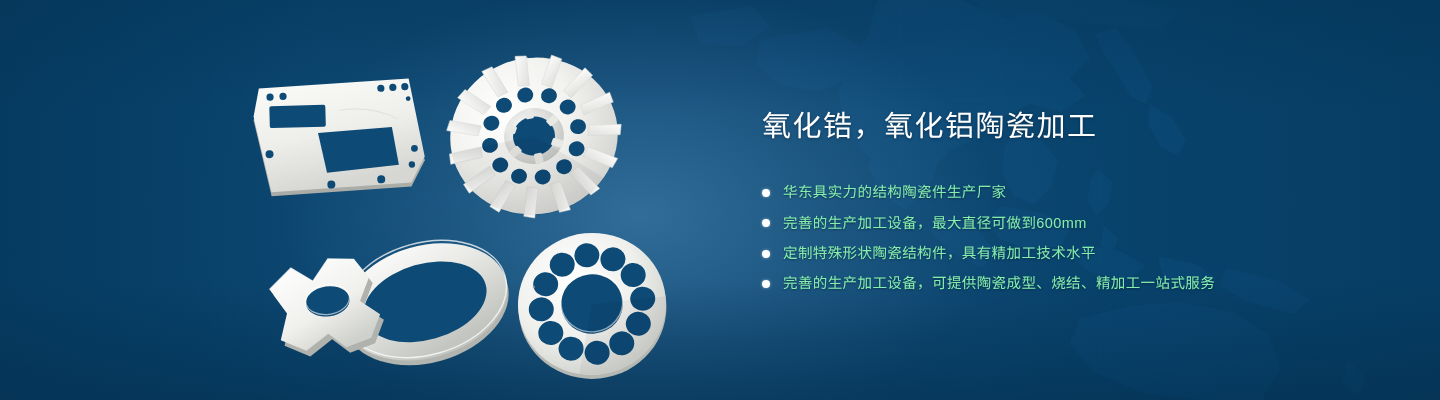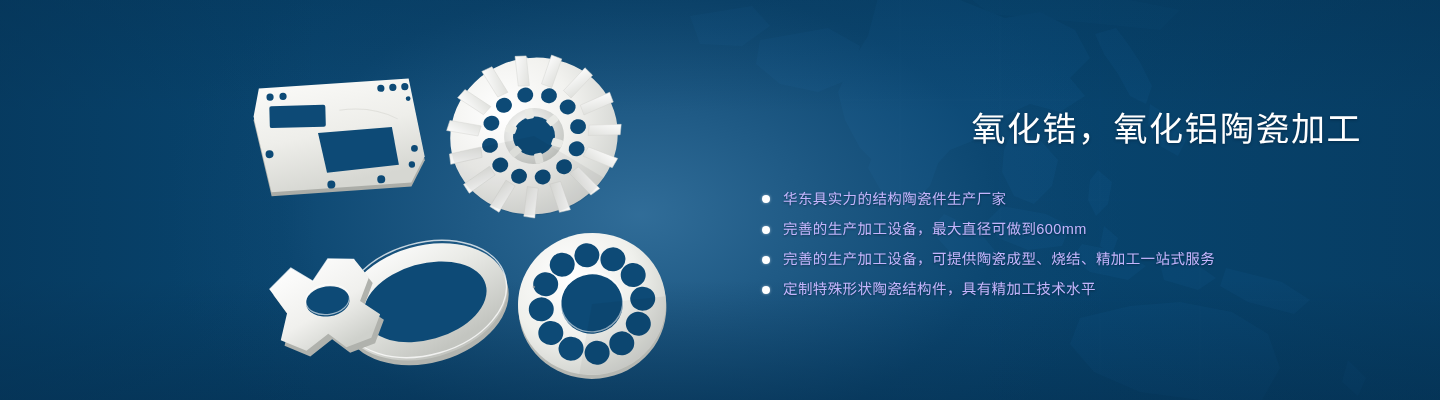--- a/index.html
+++ b/index.html
@@ -51,48 +51,47 @@
   #disc-part    { left:508px; top:218px; width:168px; height:168px; }
 
   
   .content {
     position:absolute;
     left:762px; top:108px;
     width:600px;
   }
   .headline {
     color:#ffffff;
-    font-size:34px;
+    font-size:29px;
     line-height:1.25;
     font-weight:400;
     letter-spacing:1.5px;
     text-shadow:0 1px 3px rgba(0,20,40,0.45);
     white-space:nowrap;
-    text-align:right;
   }
   .features {
     list-style:none;
     margin-top:38px;
   }
   .feature {
     display:flex;
     align-items:center;
     margin-bottom:8.5px;
     white-space:nowrap;
   }
   .bullet {
     flex:0 0 auto;
     width:8px; height:8px;
     border-radius:50%;
     background:#ffffff;
     margin-right:13px;
     box-shadow:0 0 3px rgba(255,255,255,0.5);
   }
   .feature-text {
-    color:#c4b5fd;
+    color:#86efac;
     font-size:14.5px;
     line-height:1.5;
     letter-spacing:.4px;
     text-shadow:0 1px 2px rgba(0,18,36,0.5);
   }
 </style>
 </head>
 <body>
 
 <div class="banner">
@@ -352,24 +351,24 @@
         <span class="feature-text">华东具实力的结构陶瓷件生产厂家</span>
       </li>
 
       <li class="feature">
         <span class="bullet"></span>
         <span class="feature-text">完善的生产加工设备，最大直径可做到600mm</span>
       </li>
 
       <li class="feature">
         <span class="bullet"></span>
+        <span class="feature-text">定制特殊形状陶瓷结构件，具有精加工技术水平</span>
+      </li>
+
+      <li class="feature">
+        <span class="bullet"></span>
         <span class="feature-text">完善的生产加工设备，可提供陶瓷成型、烧结、精加工一站式服务</span>
       </li>
 
-      <li class="feature">
-        <span class="bullet"></span>
-        <span class="feature-text">定制特殊形状陶瓷结构件，具有精加工技术水平</span>
-      </li>
-
     </ul>
   </div>
 
 </div>
 
 </body></html>

